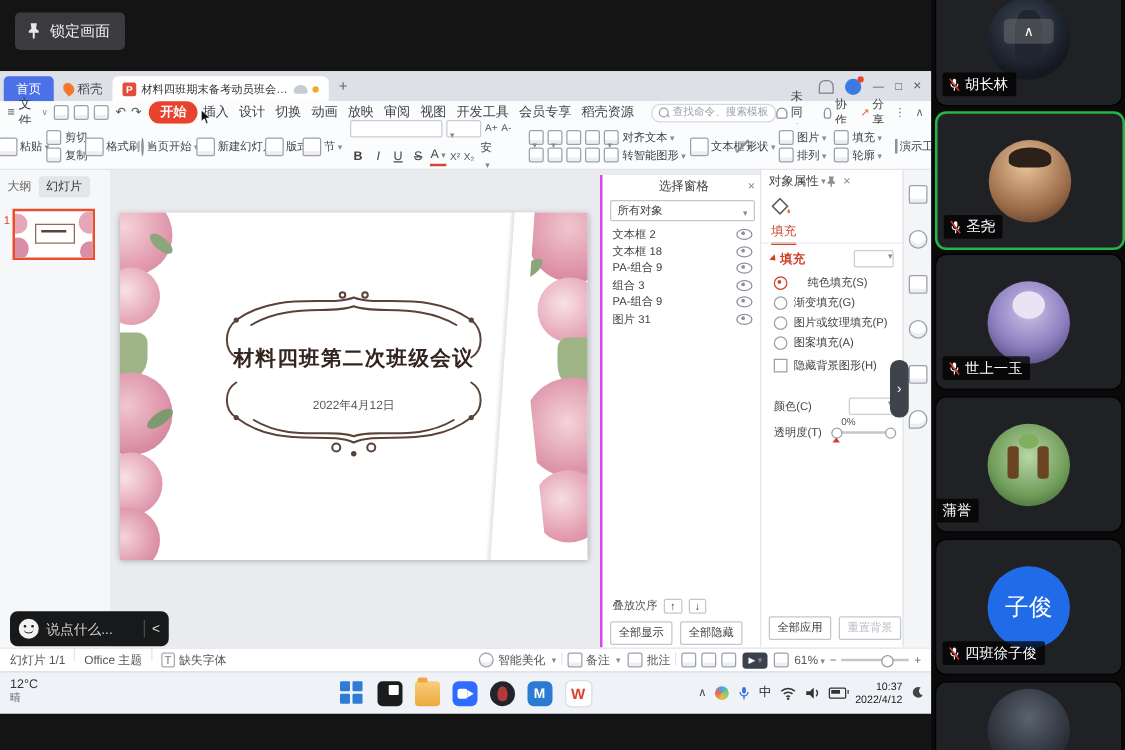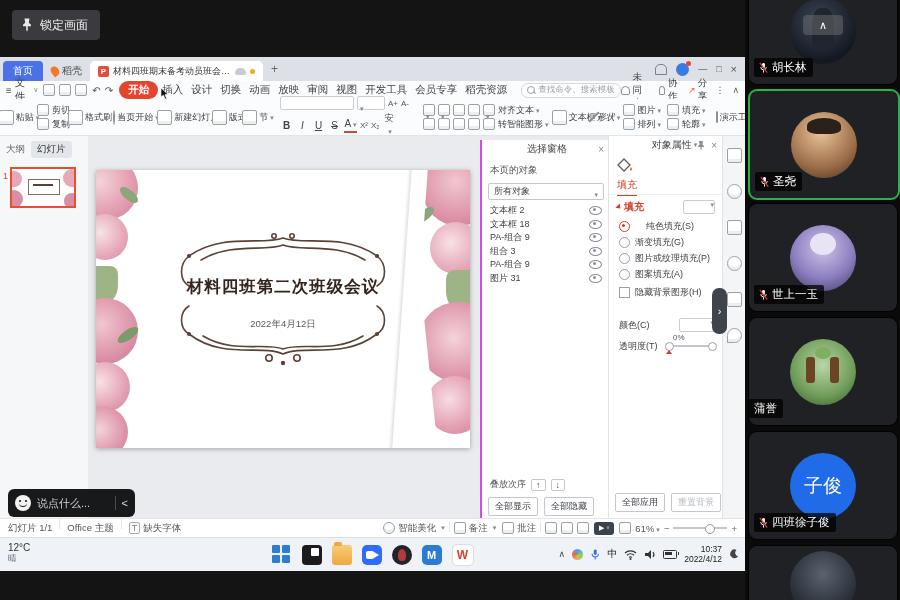--- a/index.html
+++ b/index.html
@@ -216,21 +216,21 @@
           <span class="mini sm"></span>
           <span class="mini sm"></span>
           <span class="lbl9 dd">转智能图形</span>
         </div>
       </div>
       <div class="vdiv"></div>
       <div class="tcol" style="width:34px;">
         <span class="mini"></span>
         <span class="lbl9 dd">文本框</span>
       </div>
-      <div class="tcol" style="width:26px;font-style:italic;">
+      <div class="tcol" style="width:26px;">
         <span style="width:12px;height:12px;border:1px solid #8a8f98;border-radius:2px;transform:rotate(45deg);"></span>
         <span class="lbl9 dd">形状</span>
       </div>
       <div class="tg">
         <div class="trow">
             <span class="mini sm"></span>
             <span class="lbl9 dd">图片</span>
           </div>
         <div class="trow">
             <span class="mini sm"></span>
@@ -340,21 +340,20 @@
           </div>
         </div>
       </div>
 
       <div id="selpane" class="abs">
         <div class="fx" style="height:18px;padding:0 6px;justify-content:space-between;">
           <span style="width:8px;"></span>
           <span style="font-size:10px;color:#3f4246;">选择窗格</span>
           <span style="font-size:10px;color:#888;">×</span>
         </div>
-        <div style="font-size:9.5px;color:#555;padding:6px 8px 4px;">本页的对象</div>
         <div class="fx" style="margin:2px 6px;height:15px;border:1px solid #c3c7cd;border-radius:2px;justify-content:space-between;padding:0 5px;background:#fff;">
           <span style="font-size:9px;color:#3f4246;">所有对象</span>
           <span class="dd"></span>
         </div>
         <div style="margin-top:4px;">
           <div class="sp-item">
               <span>文本框 2</span>
               <span class="eye"></span>
             </div>
           <div class="sp-item">
@@ -383,21 +382,21 @@
           <span class="btn-sm" style="padding:0 4px;">↑</span>
           <span class="btn-sm" style="padding:0 4px;">↓</span>
         </div>
         <div class="fx abs" style="left:6px;top:357px;gap:6px;">
           <span class="btn-sm">全部显示</span>
           <span class="btn-sm">全部隐藏</span>
         </div>
       </div>
 
       <div id="props" class="abs">
-        <div class="fx" style="height:18px;padding:0 6px;justify-content:flex-end;">
+        <div class="fx" style="height:18px;padding:0 6px;justify-content:flex-start;">
           <span class="fx dd">
               <span style="font-size:10px;color:#3f4246;">对象属性</span>
             </span>
           <span class="fx" style="gap:6px;">
             <svg width="8" height="9" viewBox="0 0 8 9">
                 <path d="M2 0 h4 l-.6 3.4 L7 5 v1 H4.6 V9 L4 8 L3.4 9 V6 H1 V5 l1.6-1.6Z" fill="#8a8f98"></path>
               </svg>
             <span style="font-size:10px;color:#888;">×</span>
           </span>
         </div>

